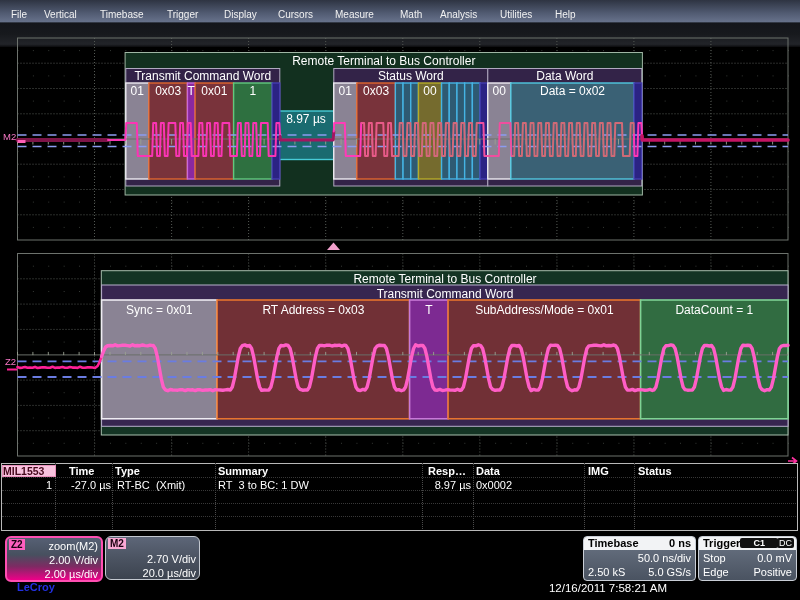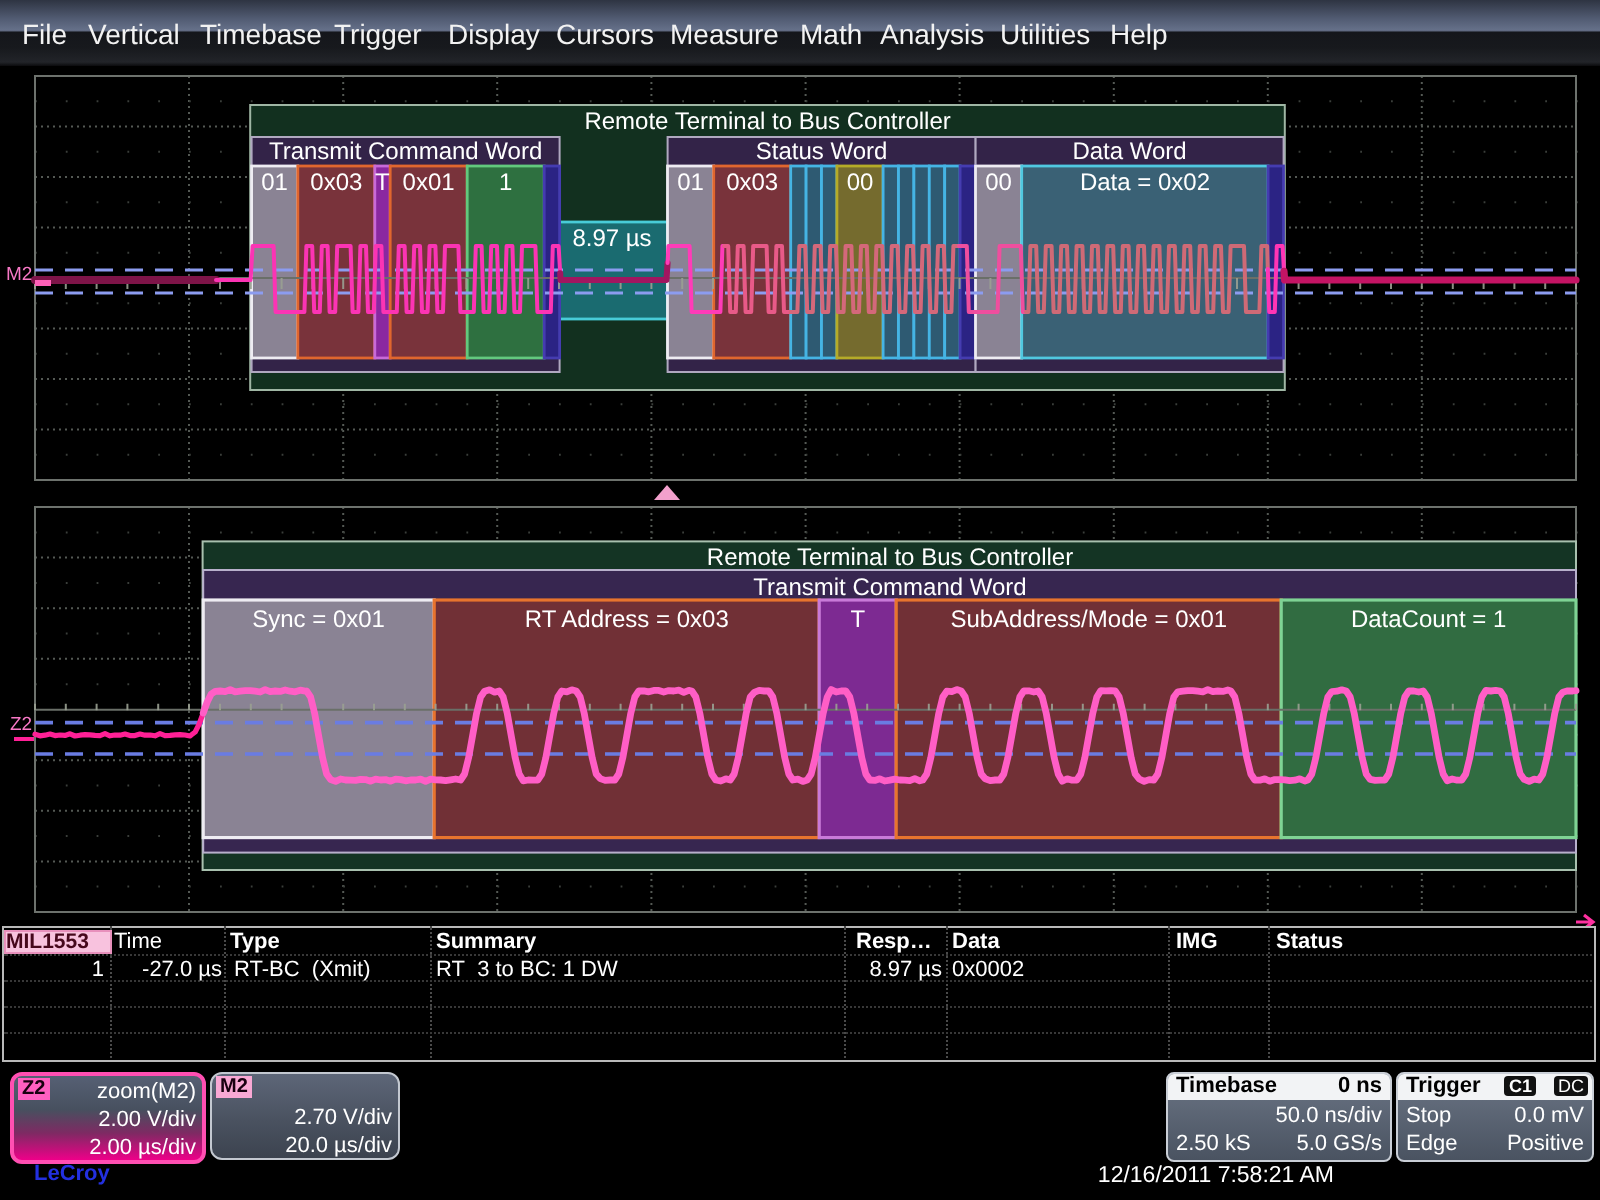--- a/index.html
+++ b/index.html
@@ -1,19 +1,19 @@
 <!DOCTYPE html>
 <html><head><meta charset="utf-8"><style>
   html,body{margin:0;padding:0;background:#000;width:800px;height:600px;overflow:hidden}
   body{font-family:"Liberation Sans",sans-serif;position:relative}
   .t{position:absolute;white-space:nowrap}
 </style></head>
 <body>
 
-<div style="position:absolute;left:0;top:0;width:800px;height:33px;background:linear-gradient(180deg,#2e3442 0%,#515b72 28%,#66718a 46%,#14161b 49%,#17191d 72%,#222429 94%,#0b0b0d 100%);color:#f2f2f2;font-size:14px">
+<div style="position:absolute;left:0;top:0;width:800px;height:47px;background:linear-gradient(180deg,#2e3442 0%,#515b72 28%,#66718a 46%,#14161b 49%,#17191d 72%,#222429 94%,#0b0b0d 100%);color:#f2f2f2;font-size:10px">
     <span style="position:absolute;left:11px;top:9px">File</span>
     <span style="position:absolute;left:44px;top:9px">Vertical</span>
     <span style="position:absolute;left:100px;top:9px">Timebase</span>
     <span style="position:absolute;left:167px;top:9px">Trigger</span>
     <span style="position:absolute;left:224px;top:9px">Display</span>
     <span style="position:absolute;left:278px;top:9px">Cursors</span>
     <span style="position:absolute;left:335px;top:9px">Measure</span>
     <span style="position:absolute;left:400px;top:9px">Math</span>
     <span style="position:absolute;left:440px;top:9px">Analysis</span>
     <span style="position:absolute;left:500px;top:9px">Utilities</span>
@@ -144,21 +144,21 @@
 <div style="position:absolute;left:215px;top:463px;width:0;height:66px;border-left:1px dotted #4a4a4a"></div>
 <div style="position:absolute;left:422px;top:463px;width:0;height:66px;border-left:1px dotted #4a4a4a"></div>
 <div style="position:absolute;left:473px;top:463px;width:0;height:66px;border-left:1px dotted #4a4a4a"></div>
 <div style="position:absolute;left:584px;top:463px;width:0;height:66px;border-left:1px dotted #4a4a4a"></div>
 <div style="position:absolute;left:634px;top:463px;width:0;height:66px;border-left:1px dotted #4a4a4a"></div>
 <div style="position:absolute;left:2px;top:477px;width:794px;height:0;border-top:1px dotted #383838"></div>
 <div style="position:absolute;left:2px;top:490px;width:794px;height:0;border-top:1px dotted #383838"></div>
 <div style="position:absolute;left:2px;top:503px;width:794px;height:0;border-top:1px dotted #383838"></div>
 <div style="position:absolute;left:2px;top:516px;width:794px;height:0;border-top:1px dotted #383838"></div>
 <div class="t" style="left:2px;top:465px;width:52px;height:10px;background:#f8c2de;border:1px solid #e890bc;color:#46081c;font-size:10.5px;font-weight:bold;text-align:left;line-height:10px">MIL1553</div>
-<div class="t" style="left:57px;top:465px;color:#fff;font-size:11px;font-weight:normal">Time</div>
+<div class="t" style="left:69px;top:465px;color:#fff;font-size:11px;font-weight:bold">Time</div>
 <div class="t" style="left:115px;top:465px;color:#fff;font-size:11px;font-weight:bold">Type</div>
 <div class="t" style="left:218px;top:465px;color:#fff;font-size:11px;font-weight:bold">Summary</div>
 <div class="t" style="left:428px;top:465px;color:#fff;font-size:11px;font-weight:bold">Resp…</div>
 <div class="t" style="left:476px;top:465px;color:#fff;font-size:11px;font-weight:bold">Data</div>
 <div class="t" style="left:588px;top:465px;color:#fff;font-size:11px;font-weight:bold">IMG</div>
 <div class="t" style="left:638px;top:465px;color:#fff;font-size:11px;font-weight:bold">Status</div>
 <div class="t" style="left:0px;top:479px;width:52px;text-align:right;color:#fff;font-size:11px">1</div>
 <div class="t" style="left:0px;top:479px;width:111px;text-align:right;color:#fff;font-size:11px">-27.0 µs</div>
 <div class="t" style="left:117px;top:479px;color:#fff;font-size:11px">RT-BC&nbsp;&nbsp;(Xmit)</div>
 <div class="t" style="left:218px;top:479px;color:#fff;font-size:11px">RT&nbsp;&nbsp;3 to BC: 1 DW</div>
@@ -181,21 +181,21 @@
   <div style="position:absolute;left:0;top:0;width:100%;height:13px;background:#f2f3f5"></div>
   <div style="position:absolute;left:4px;top:0px;color:#000;font-size:11px;font-weight:bold">Timebase</div>
   <div style="position:absolute;right:4px;top:0px;color:#000;font-size:11px;font-weight:bold">0 ns</div>
   <div style="position:absolute;right:4px;top:15px;color:#fff;font-size:11px">50.0 ns/div</div>
   <div style="position:absolute;left:4px;top:29px;color:#fff;font-size:11px">2.50 kS</div>
   <div style="position:absolute;right:4px;top:29px;color:#fff;font-size:11px">5.0 GS/s</div>
 </div>
 <div style="position:absolute;left:698px;top:536px;width:97px;height:43px;border:1.5px solid #c9ced6;border-radius:4px;background:linear-gradient(180deg,#6b7585 0%,#4a5361 100%);overflow:hidden">
   <div style="position:absolute;left:0;top:0;width:100%;height:13px;background:#f2f3f5"></div>
   <div style="position:absolute;left:4px;top:0px;color:#000;font-size:11px;font-weight:bold">Trigger</div>
-  <div style="position:absolute;right:28px;top:1px;background:#111;color:#fff;font-size:9px;font-weight:bold;border-radius:2px;padding:0 2px;line-height:10px">C1</div>
+  <div style="position:absolute;right:18px;top:1px;background:#111;color:#fff;font-size:9px;font-weight:bold;border-radius:2px;padding:0 13px;line-height:10px">C1</div>
   <div style="position:absolute;right:2px;top:1px;background:#111;color:#fff;font-size:9px;font-weight:normal;border-radius:2px;padding:0 2px;line-height:10px">DC</div>
   <div style="position:absolute;left:4px;top:15px;color:#fff;font-size:11px">Stop</div>
   <div style="position:absolute;right:4px;top:15px;color:#fff;font-size:11px">0.0 mV</div>
   <div style="position:absolute;left:4px;top:29px;color:#fff;font-size:11px">Edge</div>
   <div style="position:absolute;right:4px;top:29px;color:#fff;font-size:11px">Positive</div>
 </div>
 
 <div class="t" style="left:17px;top:581px;color:#2330e0;font-size:11px;font-weight:bold;">LeCroy</div>
 <div class="t" style="left:0;top:582px;width:667px;text-align:right;color:#fff;font-size:11.5px">12/16/2011 7:58:21 AM</div>
 </body></html>

